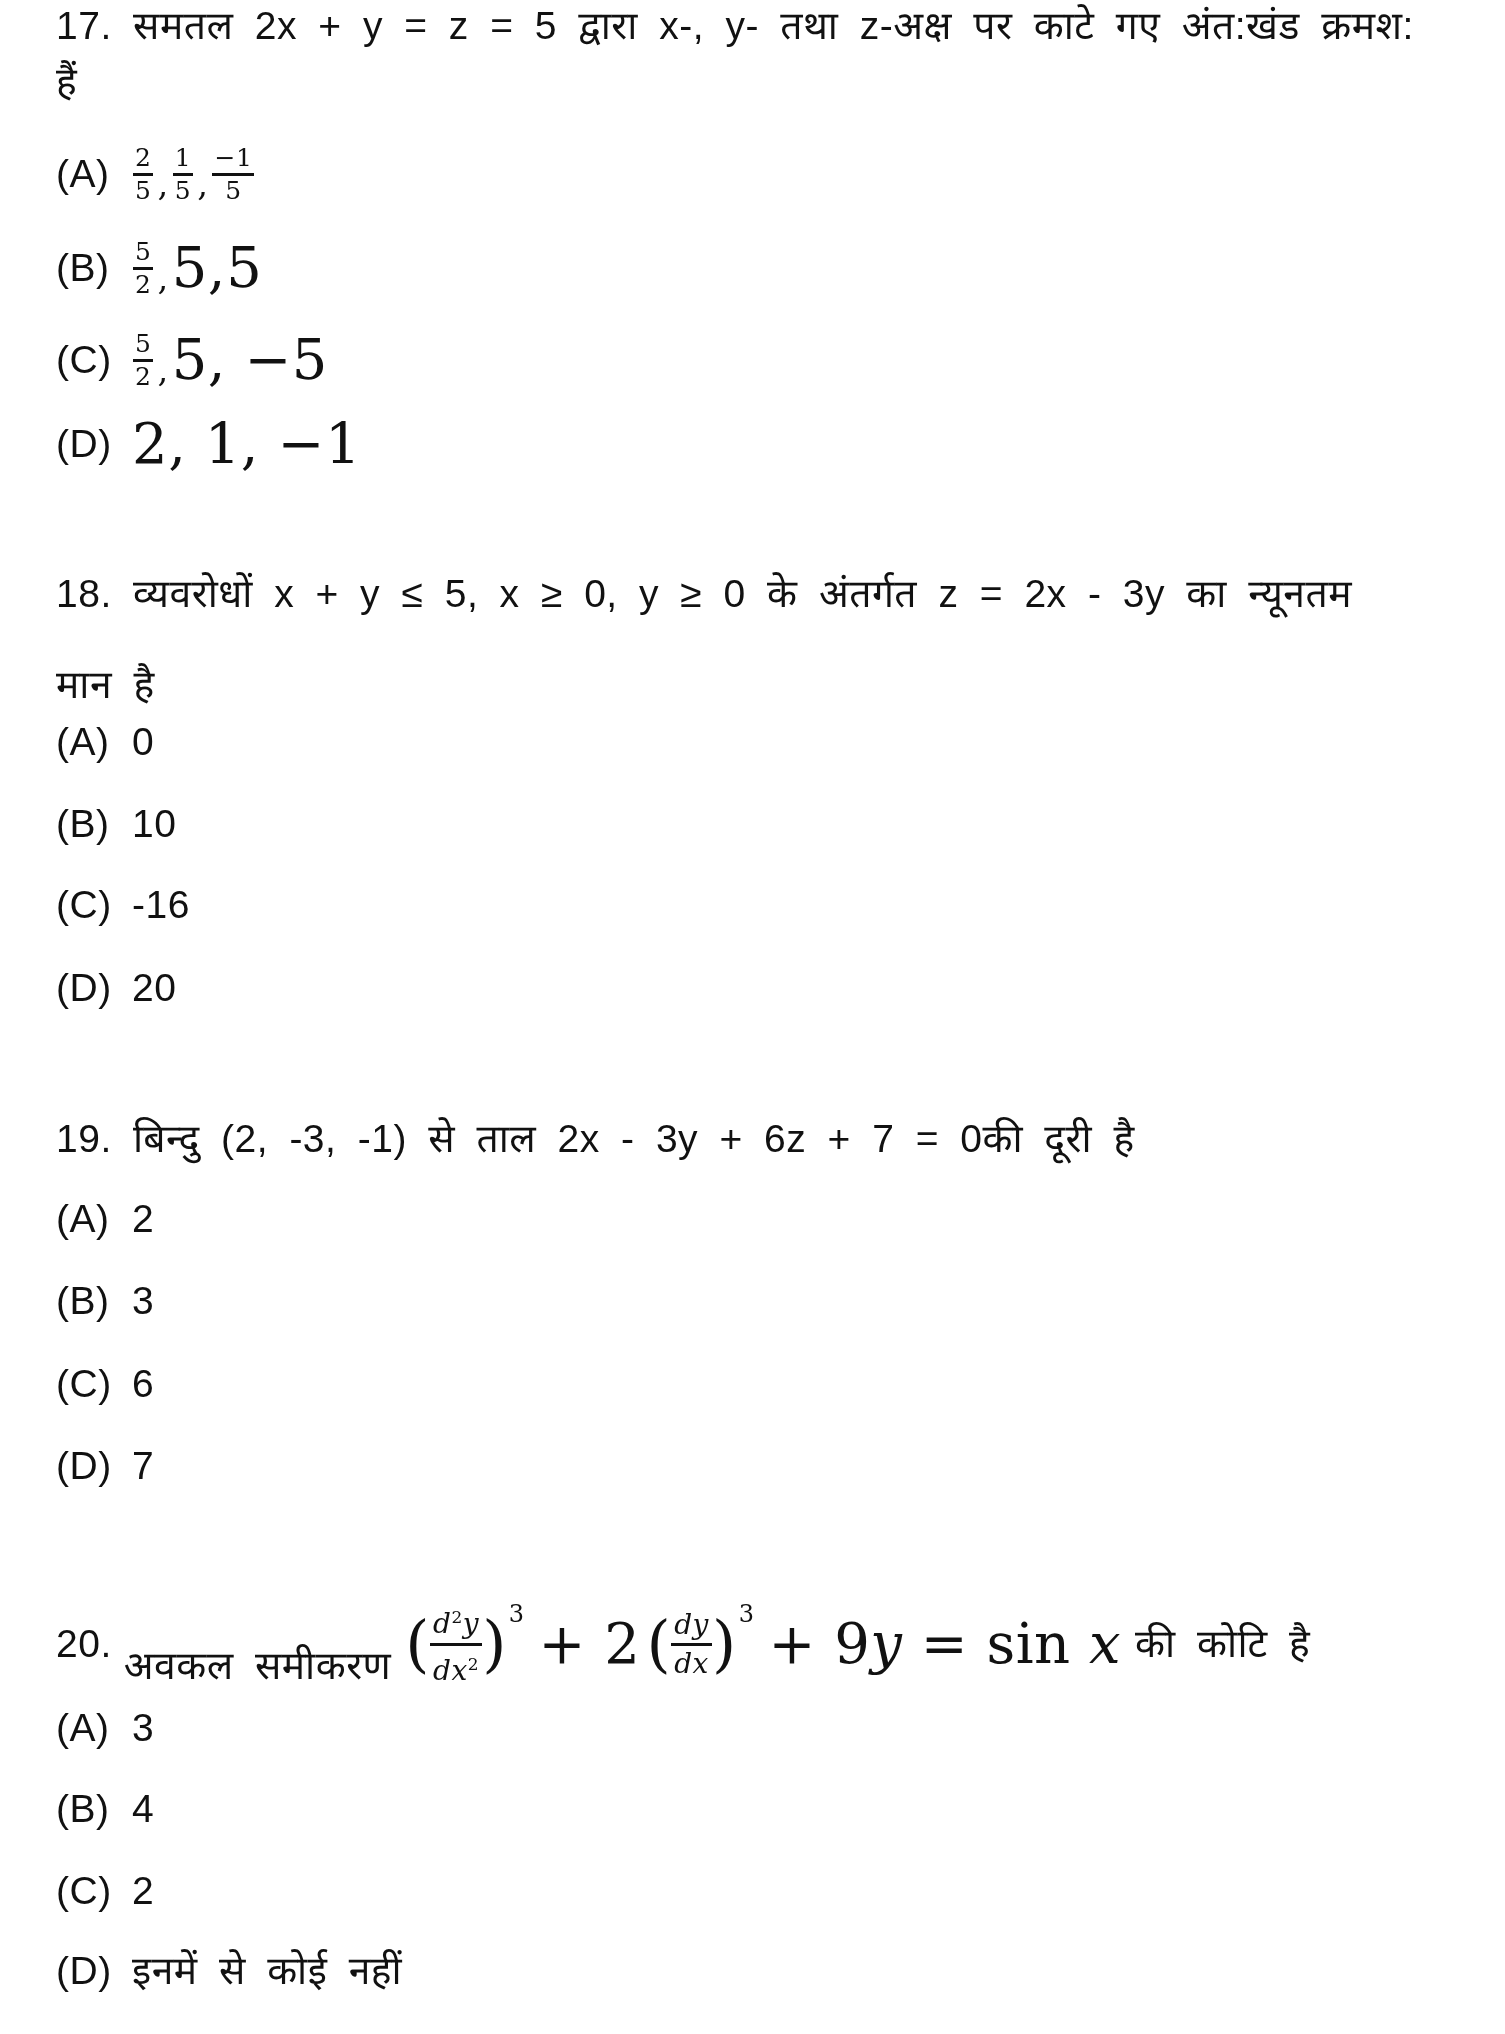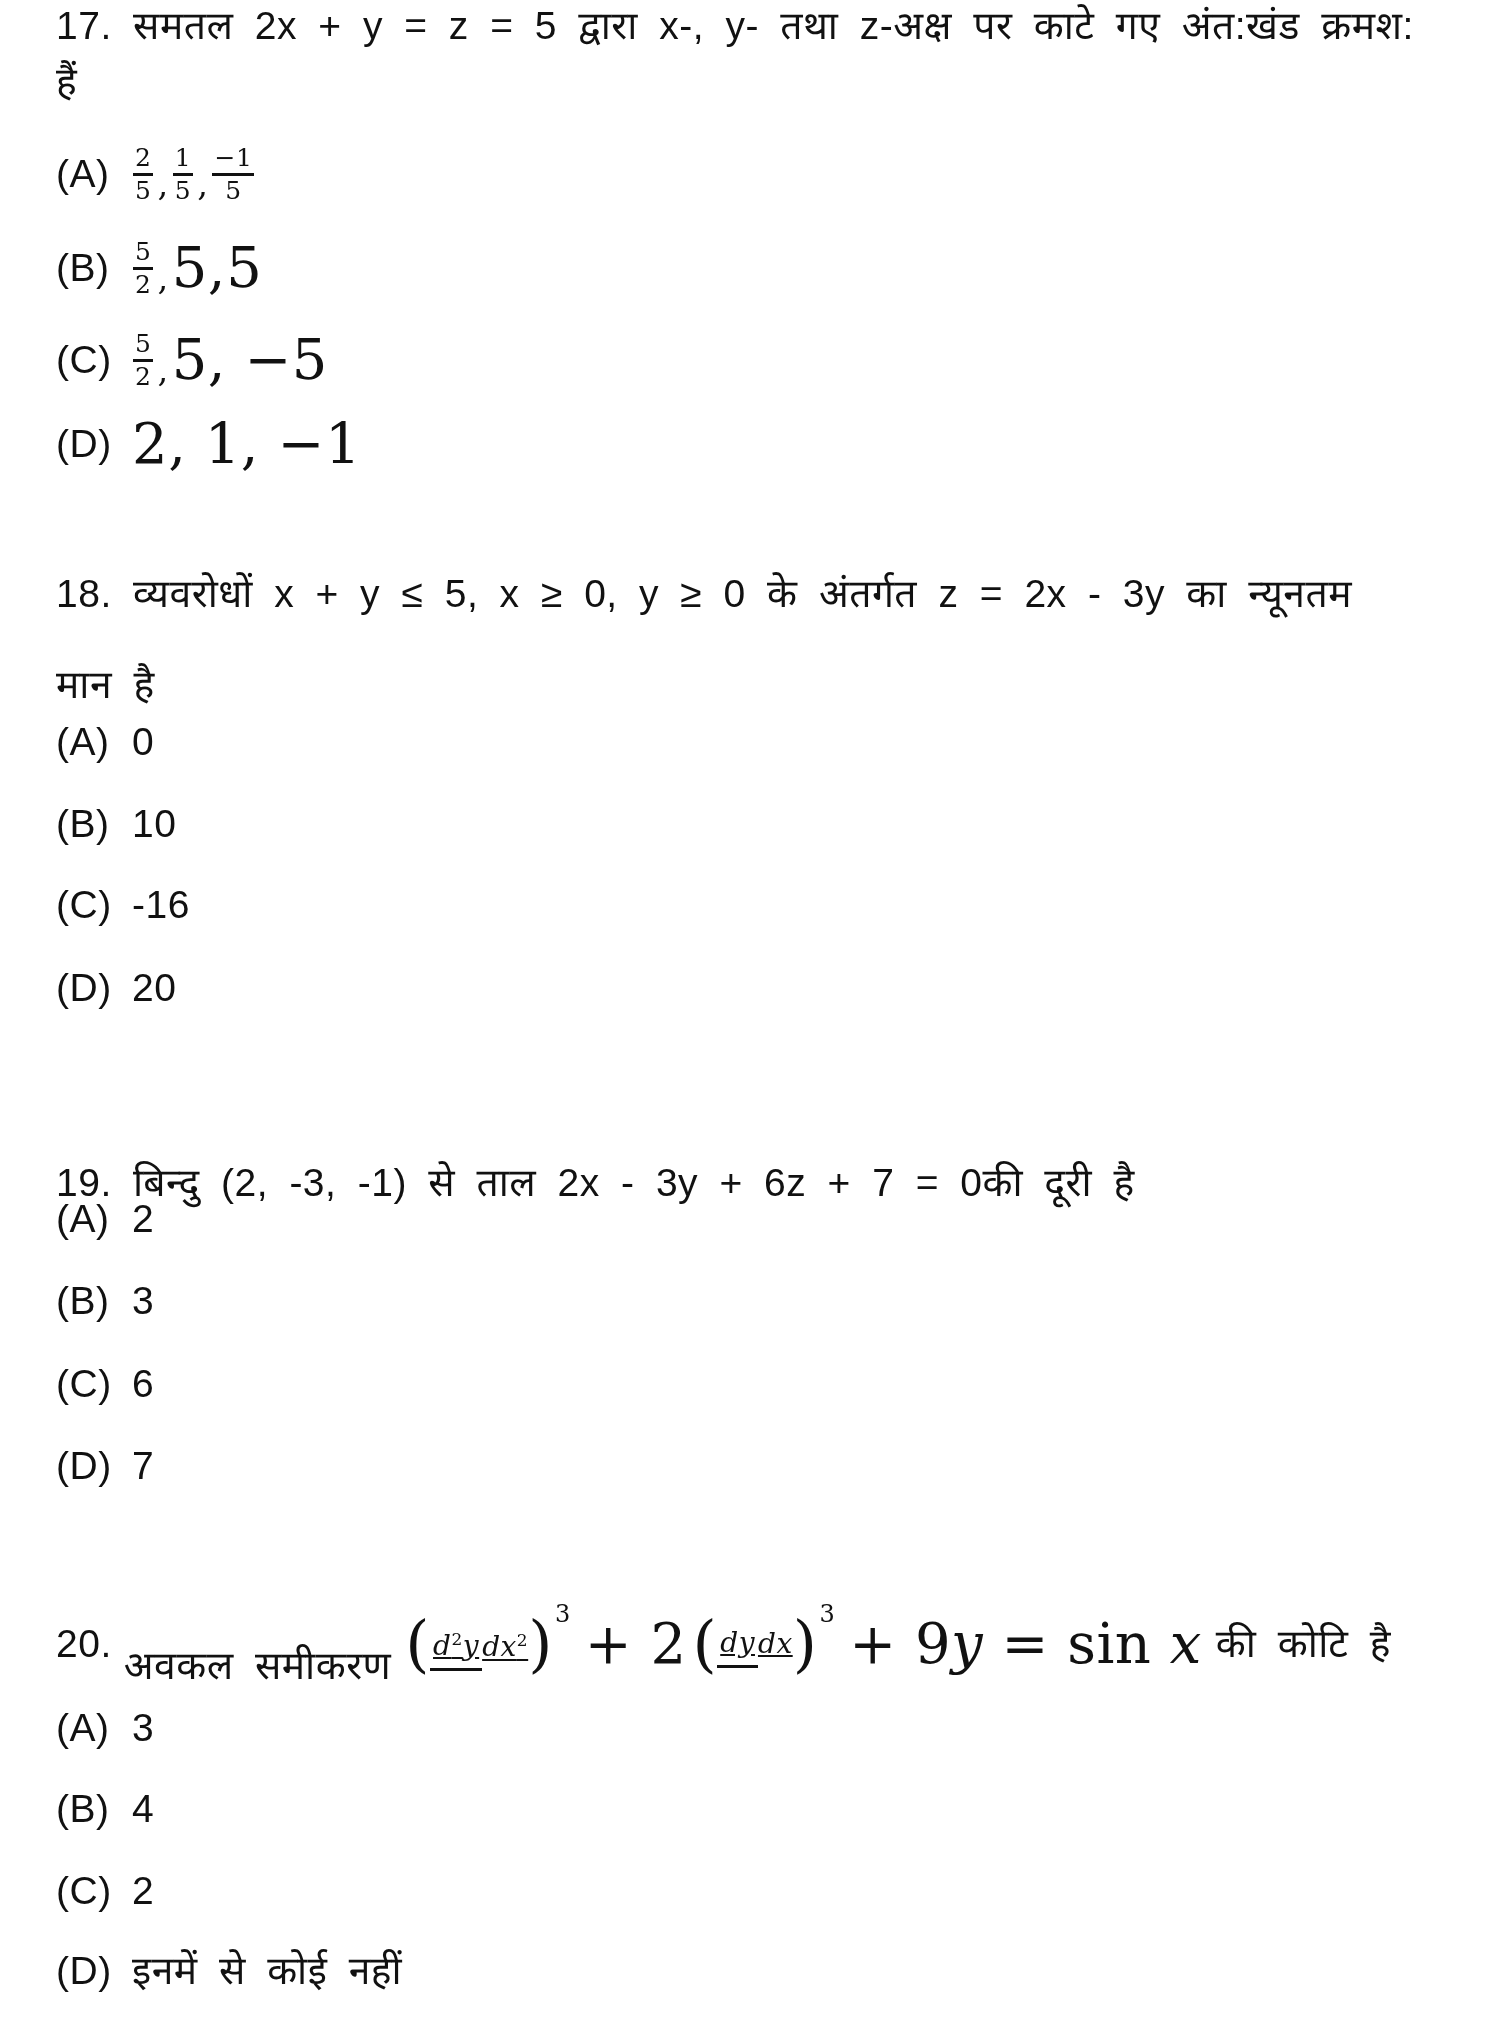--- a/index.html
+++ b/index.html
@@ -20,22 +20,22 @@
     display: inline-flex; flex-direction: column; align-items: center;
     vertical-align: middle; font-family: "DejaVu Serif", "Liberation Serif", serif;
     font-size: 25px; line-height: 28px; margin: 0 1px;
   }
   .frac .num { padding: 0 2px; border-bottom: 3px solid #111; line-height: 30px; }
   .frac .den { line-height: 30px; }
   .comma { font-family: "DejaVu Serif", serif; font-size: 34px; margin: 0 3px; align-self: flex-end; padding-bottom: 2px;}
   .paren-big { font-family: "DejaVu Serif", serif; font-size: 62px; font-weight: 300; line-height: 60px; vertical-align: middle; }
   .sup3 { font-family: "DejaVu Serif", serif; font-size: 24px; position: relative; top: -30px; margin-left: 2px; margin-right: 8px;}
   .dfrac {
-    display: inline-flex; flex-direction: row; align-items: center; vertical-align: middle;
-    font-family: "DejaVu Serif", serif; font-style: italic; font-size: 28px; line-height: 44px; text-decoration: underline;
+    display: inline-flex; flex-direction: column; align-items: center; vertical-align: middle;
+    font-family: "DejaVu Serif", serif; font-style: italic; font-size: 28px; line-height: 36px;
   }
   .dfrac .num { border-bottom: 3px solid #111; padding: 0 3px; }
   .dfrac sup { font-size: 17px; font-style: normal; }
   .it { font-style: italic; }
   .eq-part { display: inline-flex; align-items: center; }
 </style>
 </head>
 <body>
 
 <div class="line q-text" style="top:2px;">
@@ -107,21 +107,21 @@
 </div>
 <div class="line opt" style="top:881px;">
   <span class="opt-label">(C)</span>
   <span>-16</span>
 </div>
 <div class="line opt" style="top:964px;">
   <span class="opt-label">(D)</span>
   <span>20</span>
 </div>
 
-<div class="line q-text" style="top:1159px;">
+<div class="line q-text" style="top:1115px;">
   <span>19.</span>
   <span>बिन्दु (2, -3, -1) से ताल 2x - 3y + 6z + 7 = 0की दूरी है</span>
 </div>
 
 <div class="line opt" style="top:1195px;">
   <span class="opt-label">(A)</span>
   <span>2</span>
 </div>
 <div class="line opt" style="top:1277px;">
   <span class="opt-label">(B)</span>

